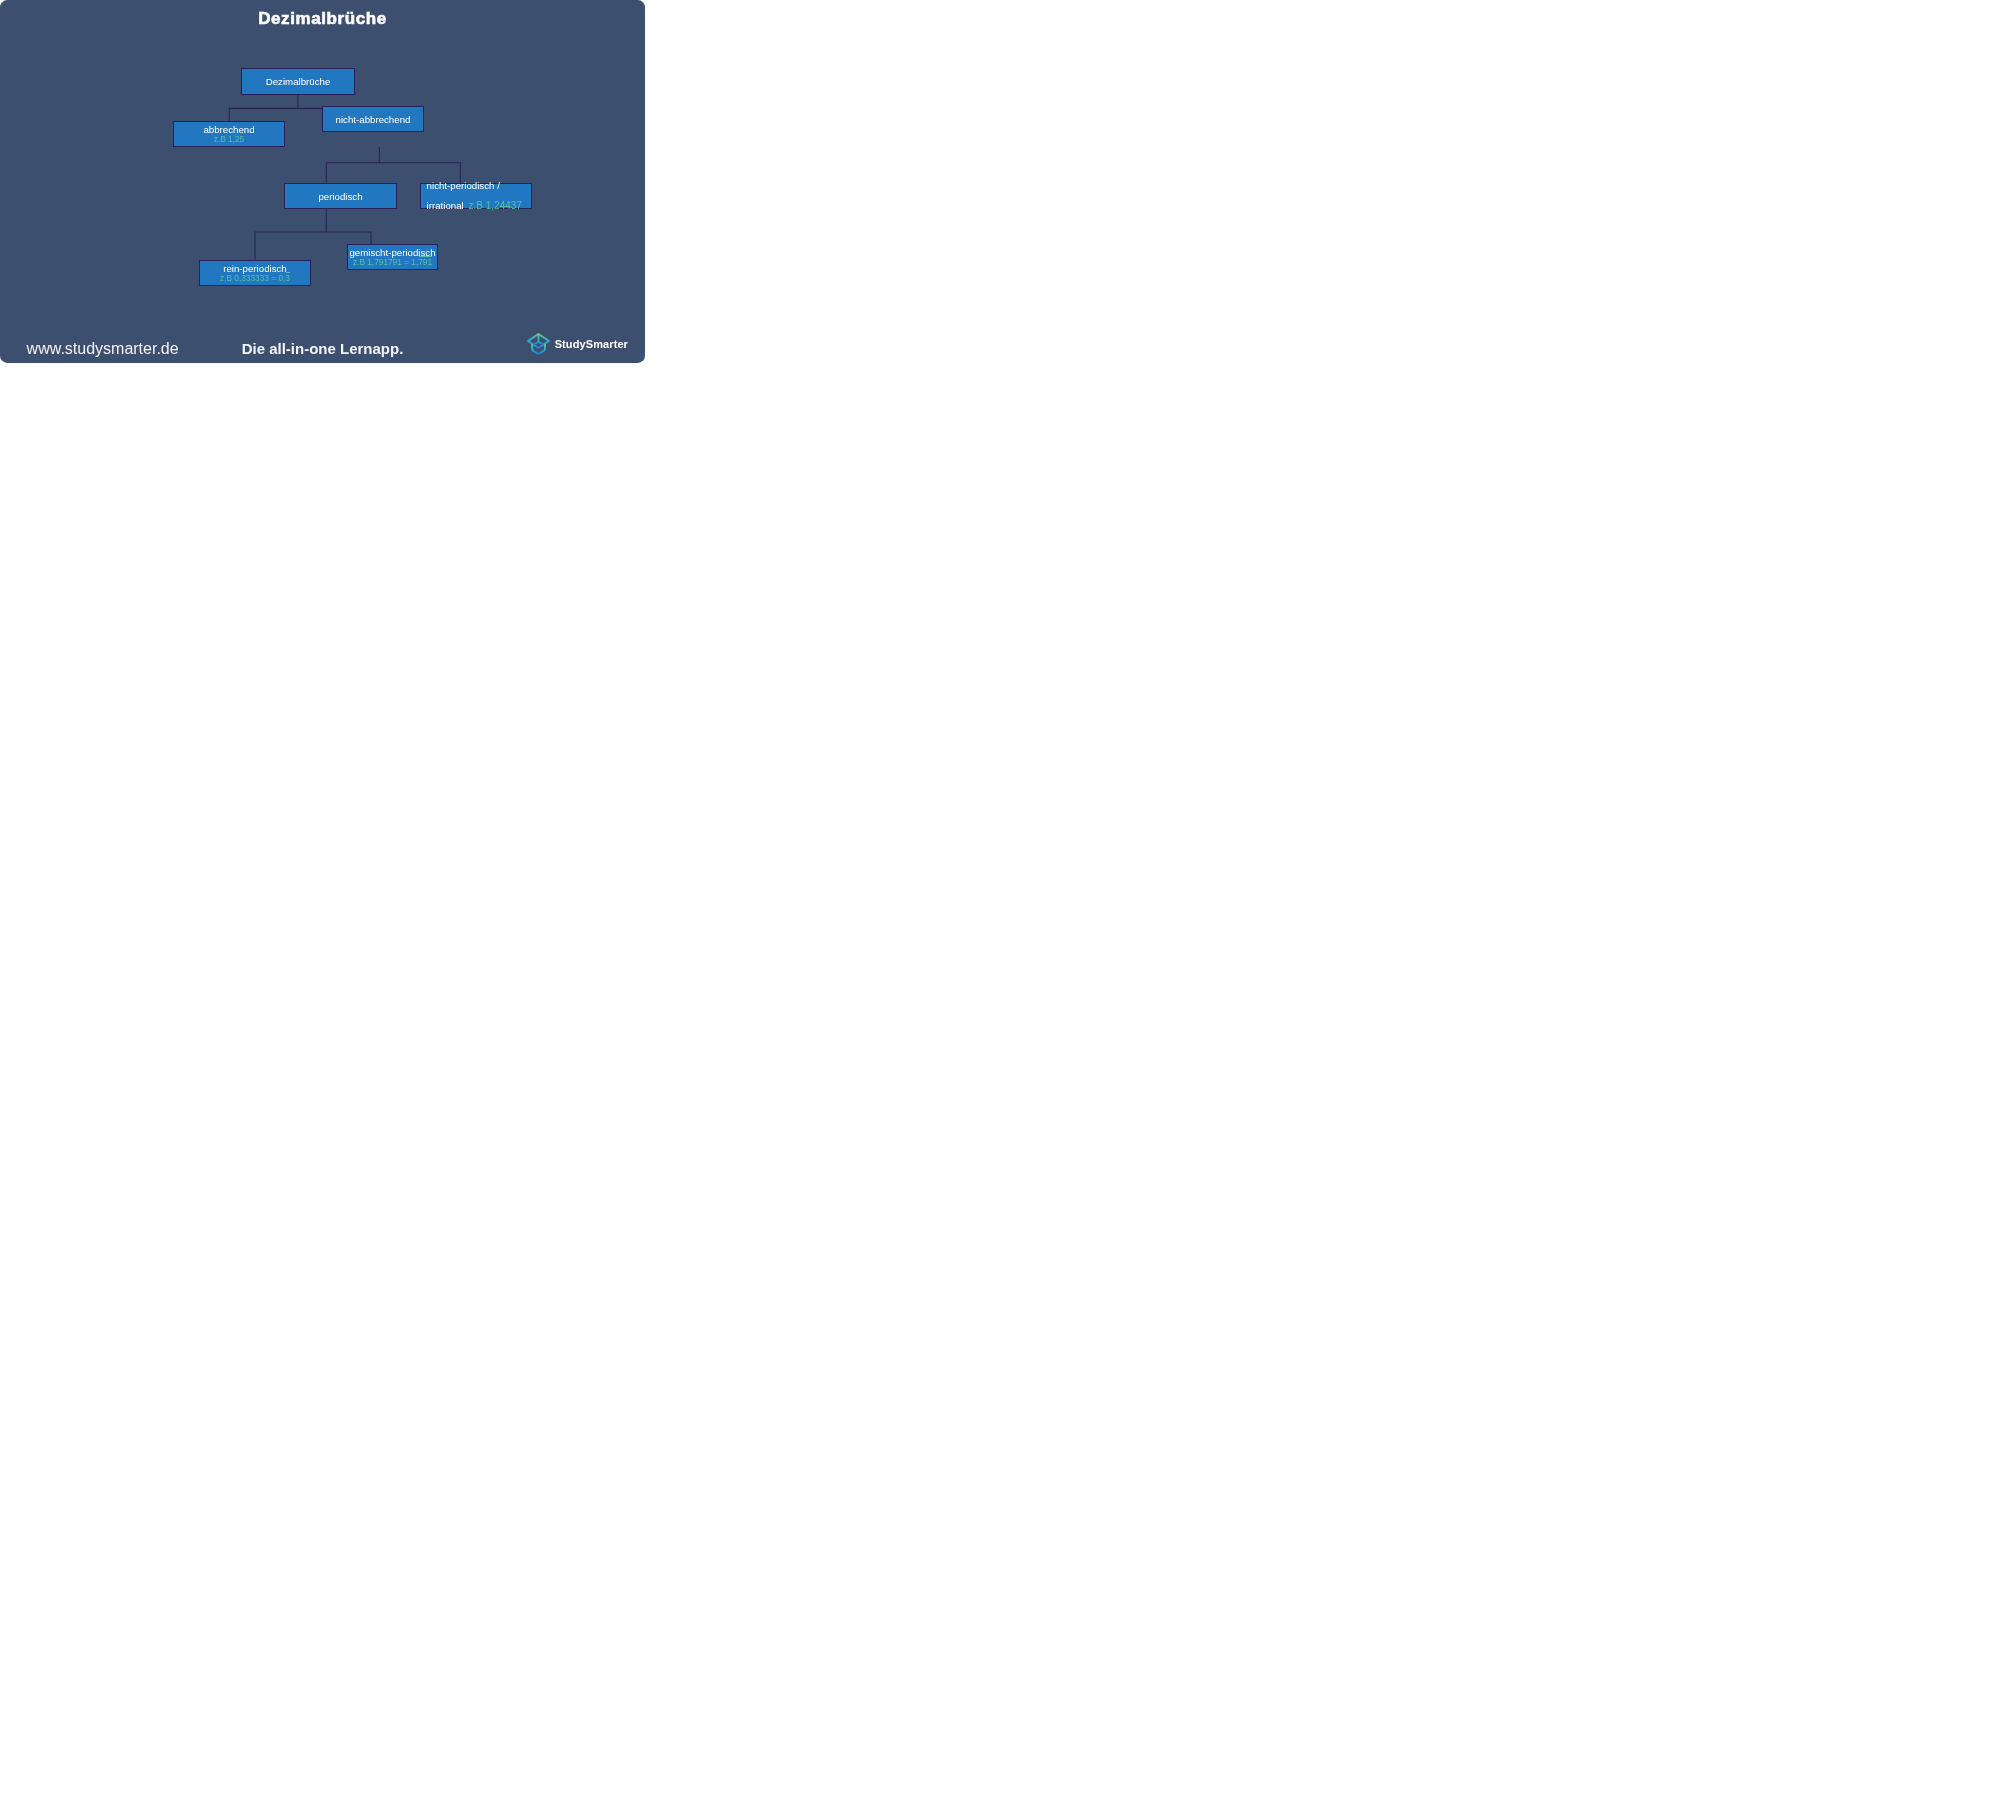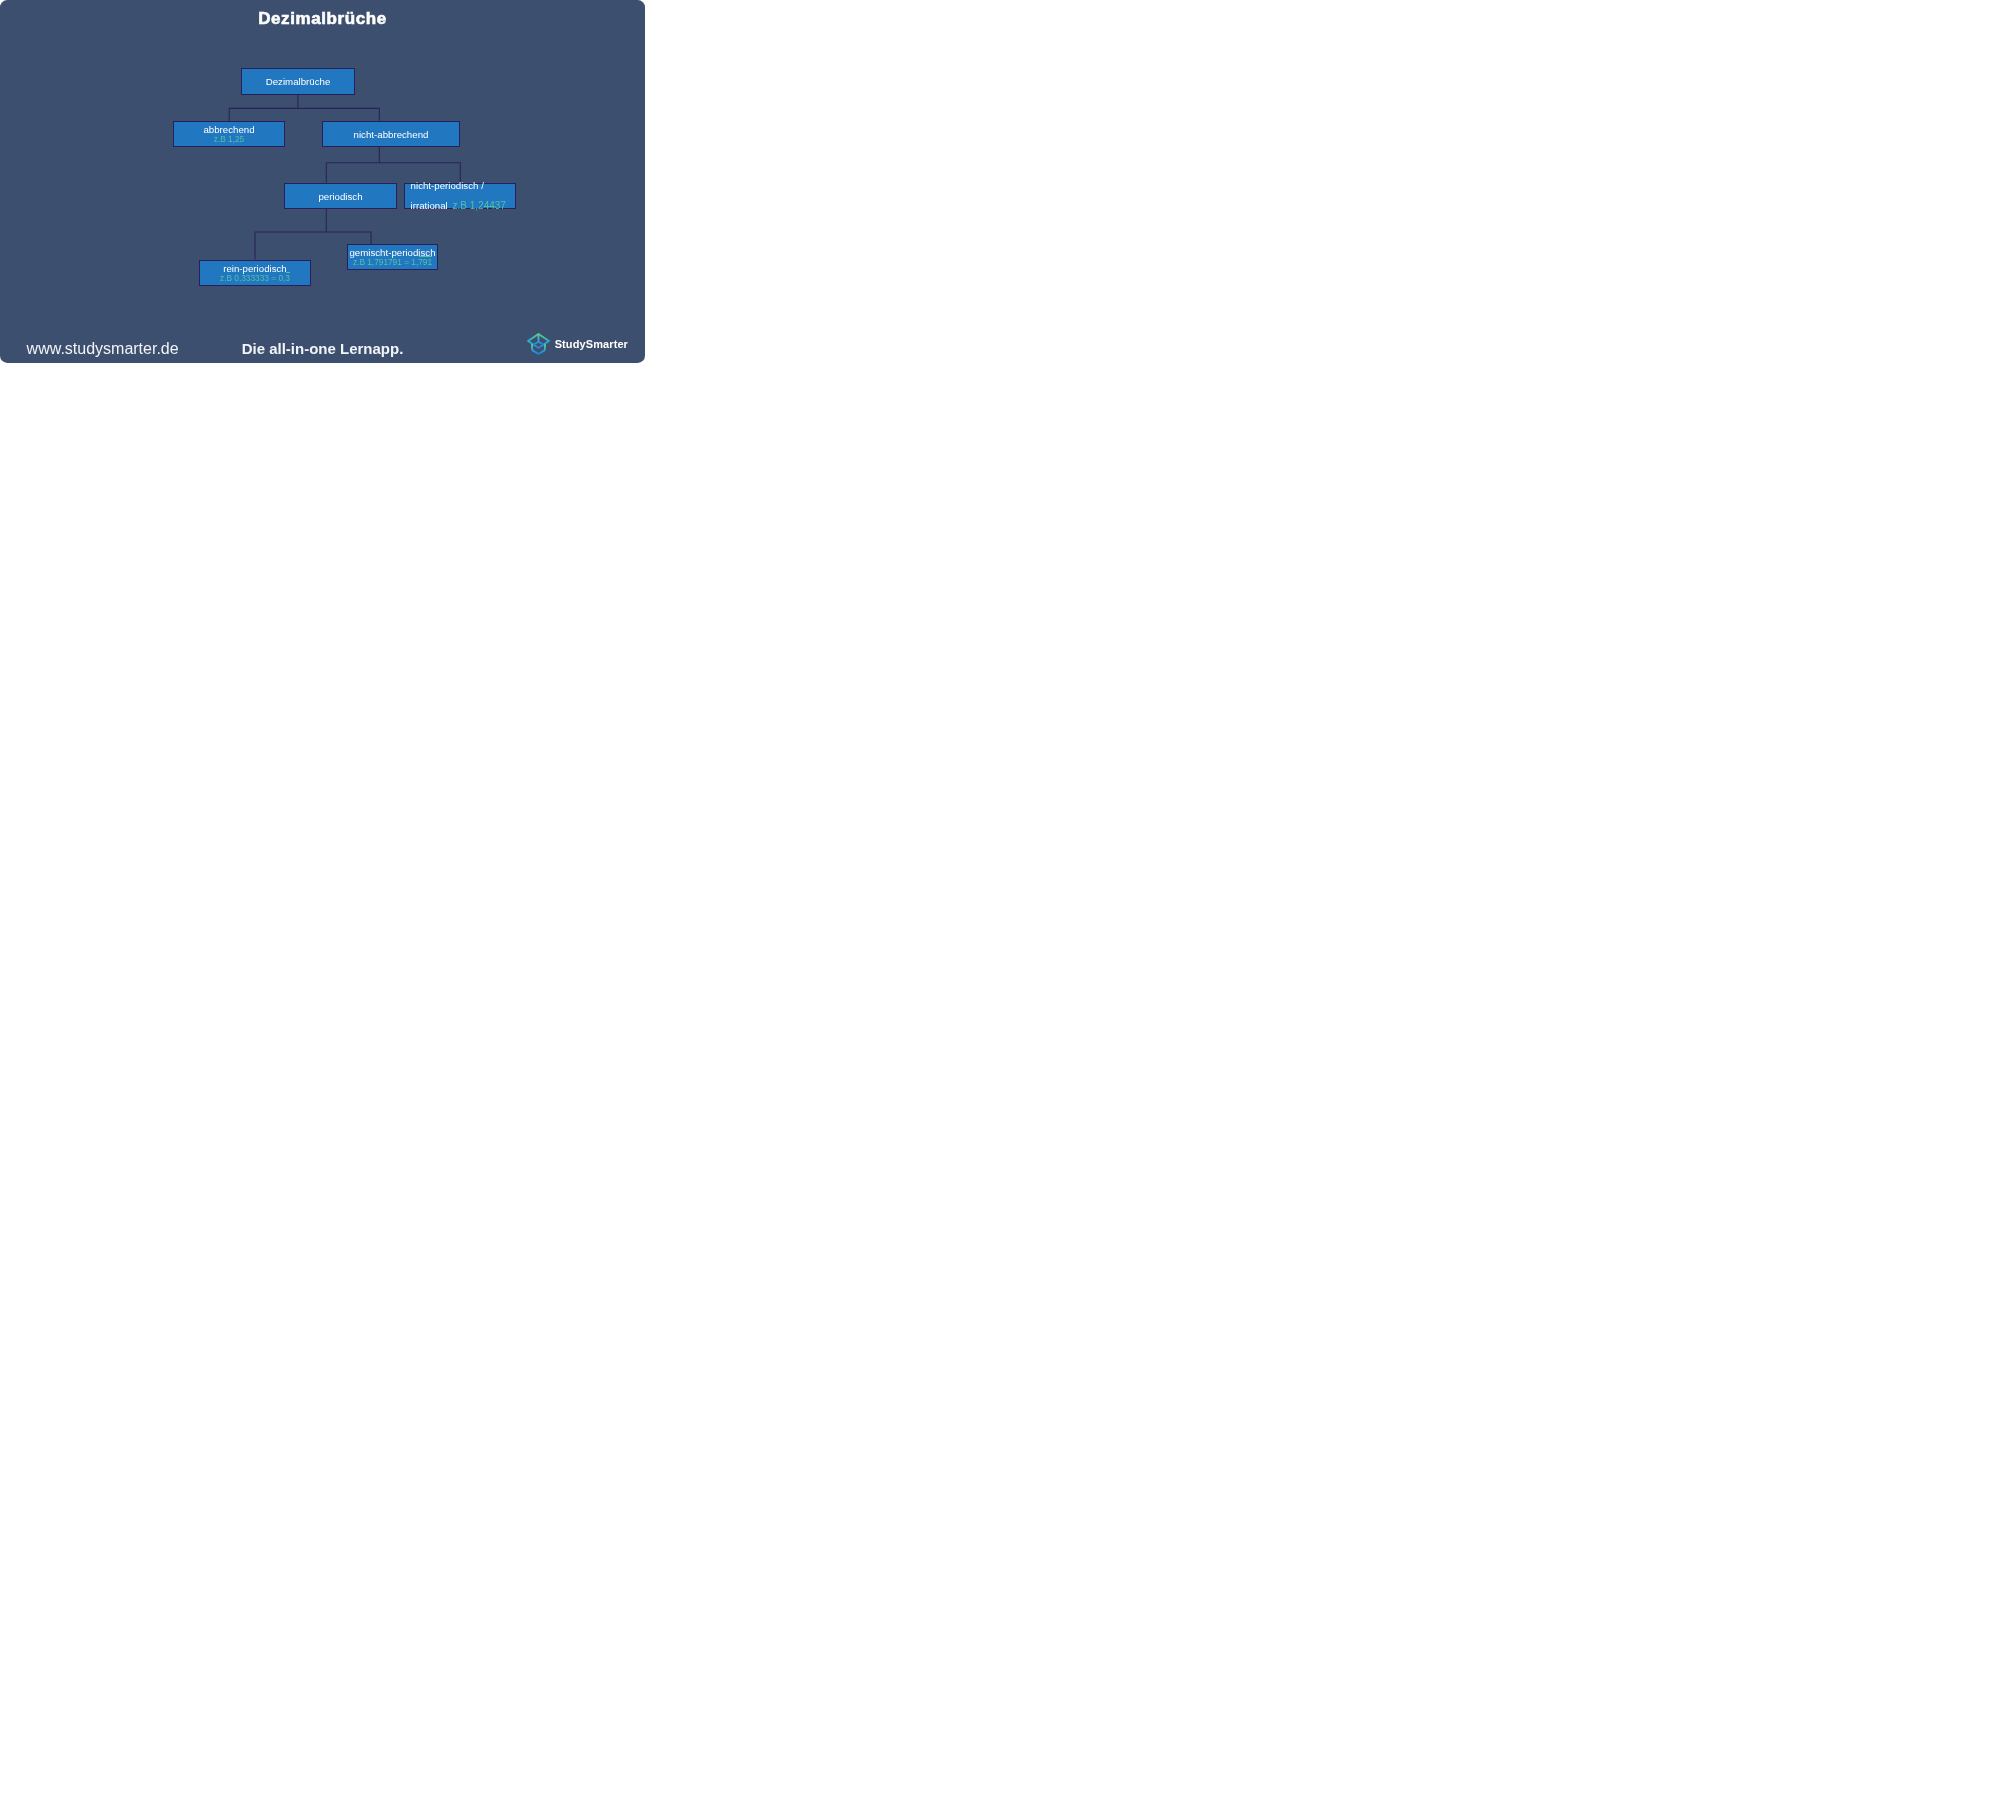--- a/index.html
+++ b/index.html
@@ -14,23 +14,23 @@
   svg.connectors{position:absolute;left:0;top:0;}
 
   .node{position:absolute;background:#2277c1;border:1.2px solid #28205a;
     box-sizing:border-box;color:#ffffff;font-size:9.7px;
     display:flex;flex-direction:column;align-items:center;justify-content:center;
     text-align:center;line-height:11px;}
   .node .example{color:#55c0a0;font-size:8.3px;line-height:9.7px;}
 
   #n-root{left:241px;top:68px;width:114px;height:27px;}
   #n-abb{left:173px;top:121px;width:112px;height:26px;}
-  #n-nabb{left:322px;top:121px;width:138px;height:26px;}
+  #n-nabb{left:322px;top:106px;width:102px;height:26px;}
   #n-per{left:284px;top:183px;width:113px;height:26px;}
-  #n-nper{left:404px;top:183px;width:112px;height:26px;
+  #n-nper{left:420px;top:183px;width:112px;height:26px;
     align-items:flex-start;text-align:left;padding-left:5.6px;line-height:11.7px;gap:8px;}
   #n-nper .example{font-size:10px;margin-left:4.8px;line-height:11.7px;}
   #n-rein{left:199px;top:260px;width:112px;height:26px;}
   #n-gem{left:315px;top:244px;width:91px;height:26px;margin-left:32px;}
 
   .period{position:relative;}
   .period::after{content:"";position:absolute;left:0.4px;right:0;top:-0.8px;
     border-top:1px solid #55c0a0;}
 
   .footer-site{position:absolute;left:26.6px;top:340px;color:#f2f4f7;font-size:16px;}

